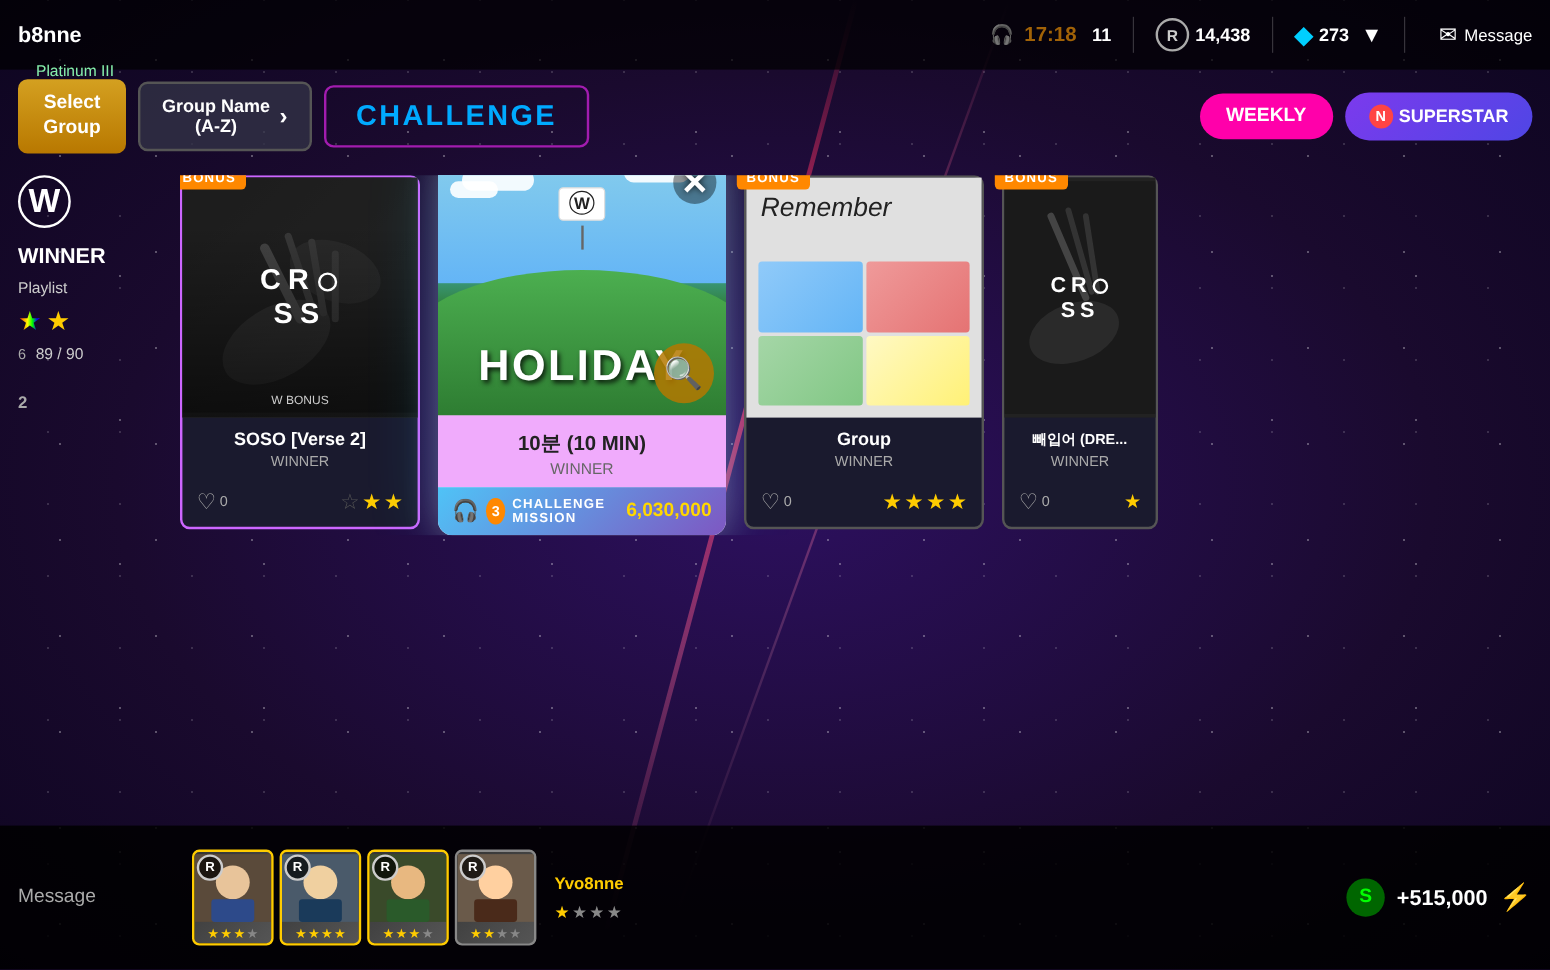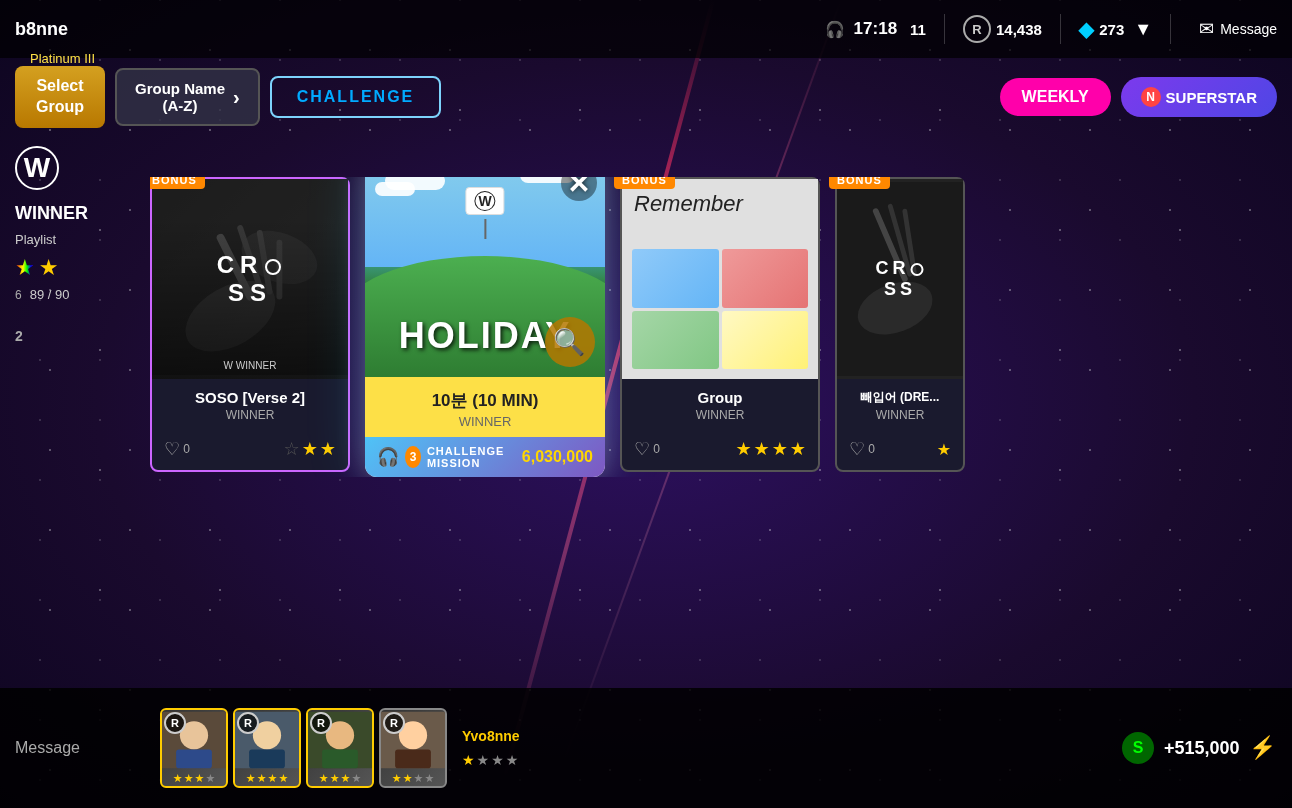--- a/index.html
+++ b/index.html
@@ -67,21 +67,21 @@
       gap: 10px;
     }
     .username {
       color: #fff;
       font-size: 18px;
       font-weight: bold;
       margin-right: 5px;
       text-align: center;
     }
     .rank-label {
-      color: #fde047;
+      color: #86efac;
       font-size: 13px;
       position: absolute;
       top: 32px;
       left: 15px;
     }
     .top-bar-spacer { flex: 1; }
     .stat-group {
       display: flex;
       align-items: center;
       gap: 5px;
@@ -90,21 +90,21 @@
       font-weight: bold;
     }
     .stat-icon {
       width: 26px;
       height: 26px;
       display: flex;
       align-items: center;
       justify-content: center;
       font-size: 16px;
     }
-    .stat-timer { color: #ffffff; font-size: 17px; font-weight: bold; }
+    .stat-timer { color: #a16207; font-size: 17px; font-weight: bold; }
     .stat-divider {
       width: 1px;
       height: 30px;
       background: rgba(255,255,255,0.2);
       margin: 0 8px;
     }
     .r-badge {
       width: 28px;
       height: 28px;
       border: 2px solid #aaa;
@@ -166,24 +166,24 @@
       font-size: 15px;
       font-weight: bold;
       padding: 10px 18px;
       cursor: pointer;
       display: flex;
       align-items: center;
       gap: 8px;
     }
     .challenge-btn {
       background: transparent;
-      border: 2px solid #7dd3fc;
+      border: 2px solid #a21caf;
       border-radius: 8px;
       color: #00aaff;
-      font-size: 16px;
+      font-size: 24px;
       font-weight: bold;
       padding: 10px 25px;
       cursor: pointer;
       letter-spacing: 2px;
     }
     .weekly-btn {
       background: #ff00aa;
       border: none;
       border-radius: 25px;
       color: #fff;
@@ -286,21 +286,20 @@
     }
     .num-label { color: #aaa; font-size: 12px; }
 
     
     .cards-area {
       flex: 1;
       display: flex;
       gap: 15px;
       align-items: flex-start;
       overflow: hidden;
-      margin-top: 31px;
     }
 
     
     .song-card {
       width: 200px;
       flex-shrink: 0;
       background: #1a1a2e;
       border-radius: 8px;
       overflow: visible;
       position: relative;
@@ -480,21 +479,21 @@
       display: flex;
       align-items: center;
       justify-content: center;
       font-size: 26px;
       cursor: pointer;
       z-index: 10;
     }
     .holiday-info {
       padding: 12px 15px 8px;
       text-align: center;
-      background: #fde047;
+      background: #f0abfc;
     }
     .holiday-song-title {
       color: #222;
       font-size: 17px;
       font-weight: bold;
       margin-bottom: 2px;
     }
     .holiday-artist {
       color: #666;
       font-size: 13px;
@@ -811,21 +810,21 @@
             <ellipse cx="130" cy="80" rx="40" ry="25" fill="#2a2a2a" transform="rotate(20, 130, 80)"></ellipse>
             <line x1="70" y1="60" x2="100" y2="120" stroke="#555" stroke-width="8" stroke-linecap="round"></line>
             <line x1="90" y1="50" x2="110" y2="110" stroke="#444" stroke-width="6" stroke-linecap="round"></line>
             <line x1="110" y1="55" x2="120" y2="115" stroke="#444" stroke-width="6" stroke-linecap="round"></line>
             <line x1="130" y1="65" x2="130" y2="120" stroke="#444" stroke-width="6" stroke-linecap="round"></line>
           </svg>
           <div class="hands-overlay"></div>
           <div style="position:absolute; top:50%; left:50%; transform:translate(-50%,-50%); text-align:center; z-index:5;">
             <span style="color:#fff; font-size:24px; font-weight:bold; letter-spacing:6px;">CR<span style="display:inline-block;width:16px;height:16px;border:2px solid #fff;border-radius:50%;vertical-align:middle;margin:0 2px;"></span>SS</span>
           </div>
-          <div class="winner-logo-small">W WINNER</div>
+          <div class="winner-logo-small">W BONUS</div>
         </div>
       </div>
       <div class="card-info">
         <div class="card-song-title">SOSO [Verse 2]</div>
         <div class="card-artist">WINNER</div>
       </div>
       <div class="card-bottom">
         <div class="heart-btn">
           <span>♡</span>
           <span class="heart-count">0</span>

